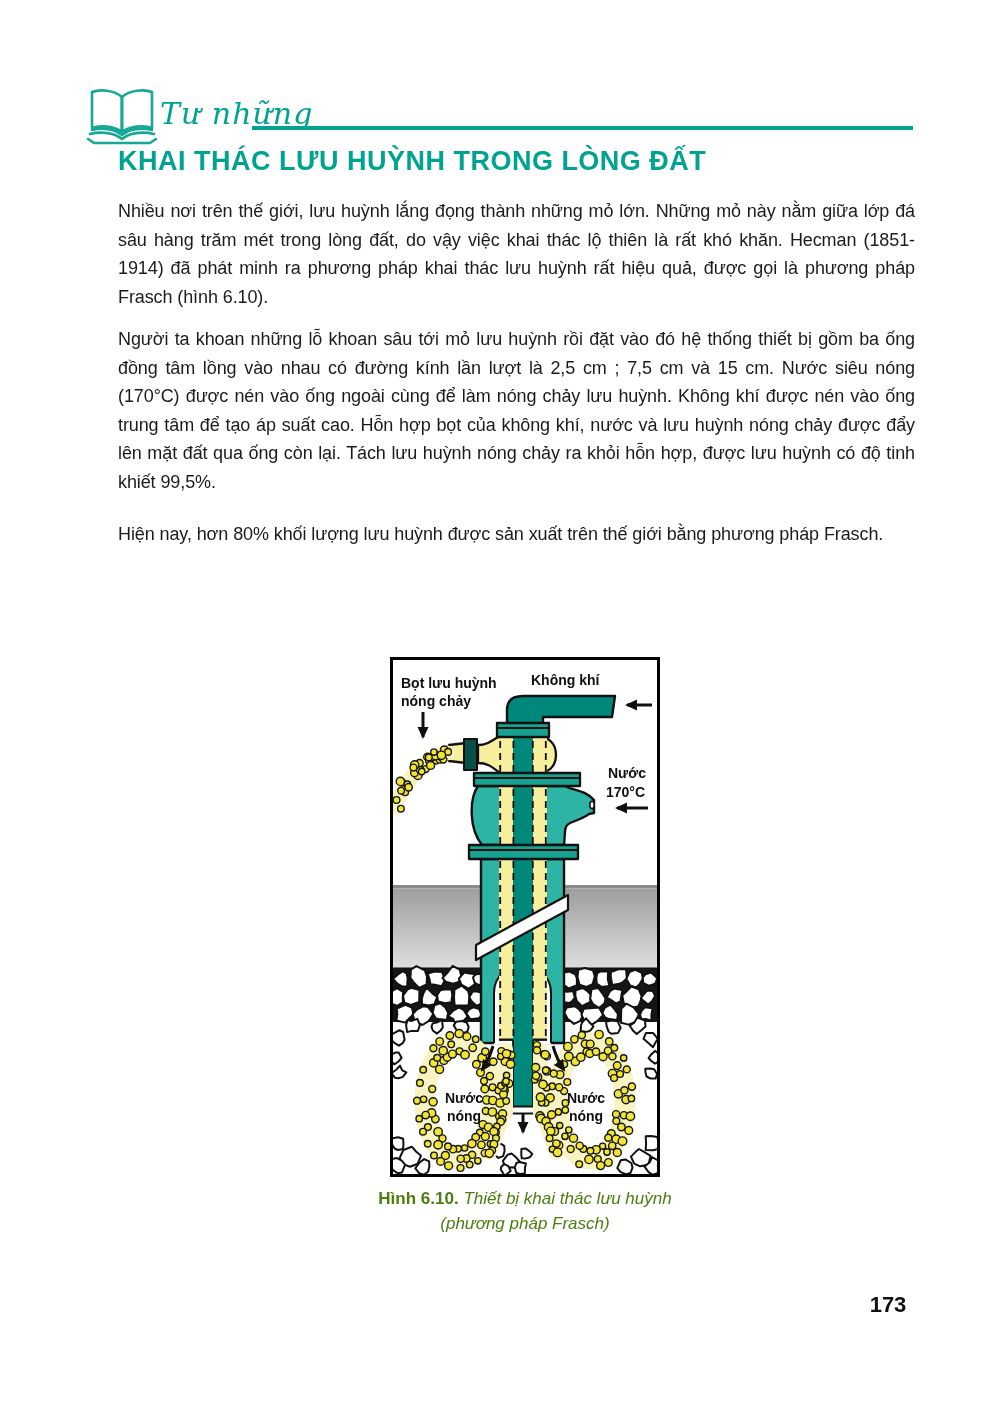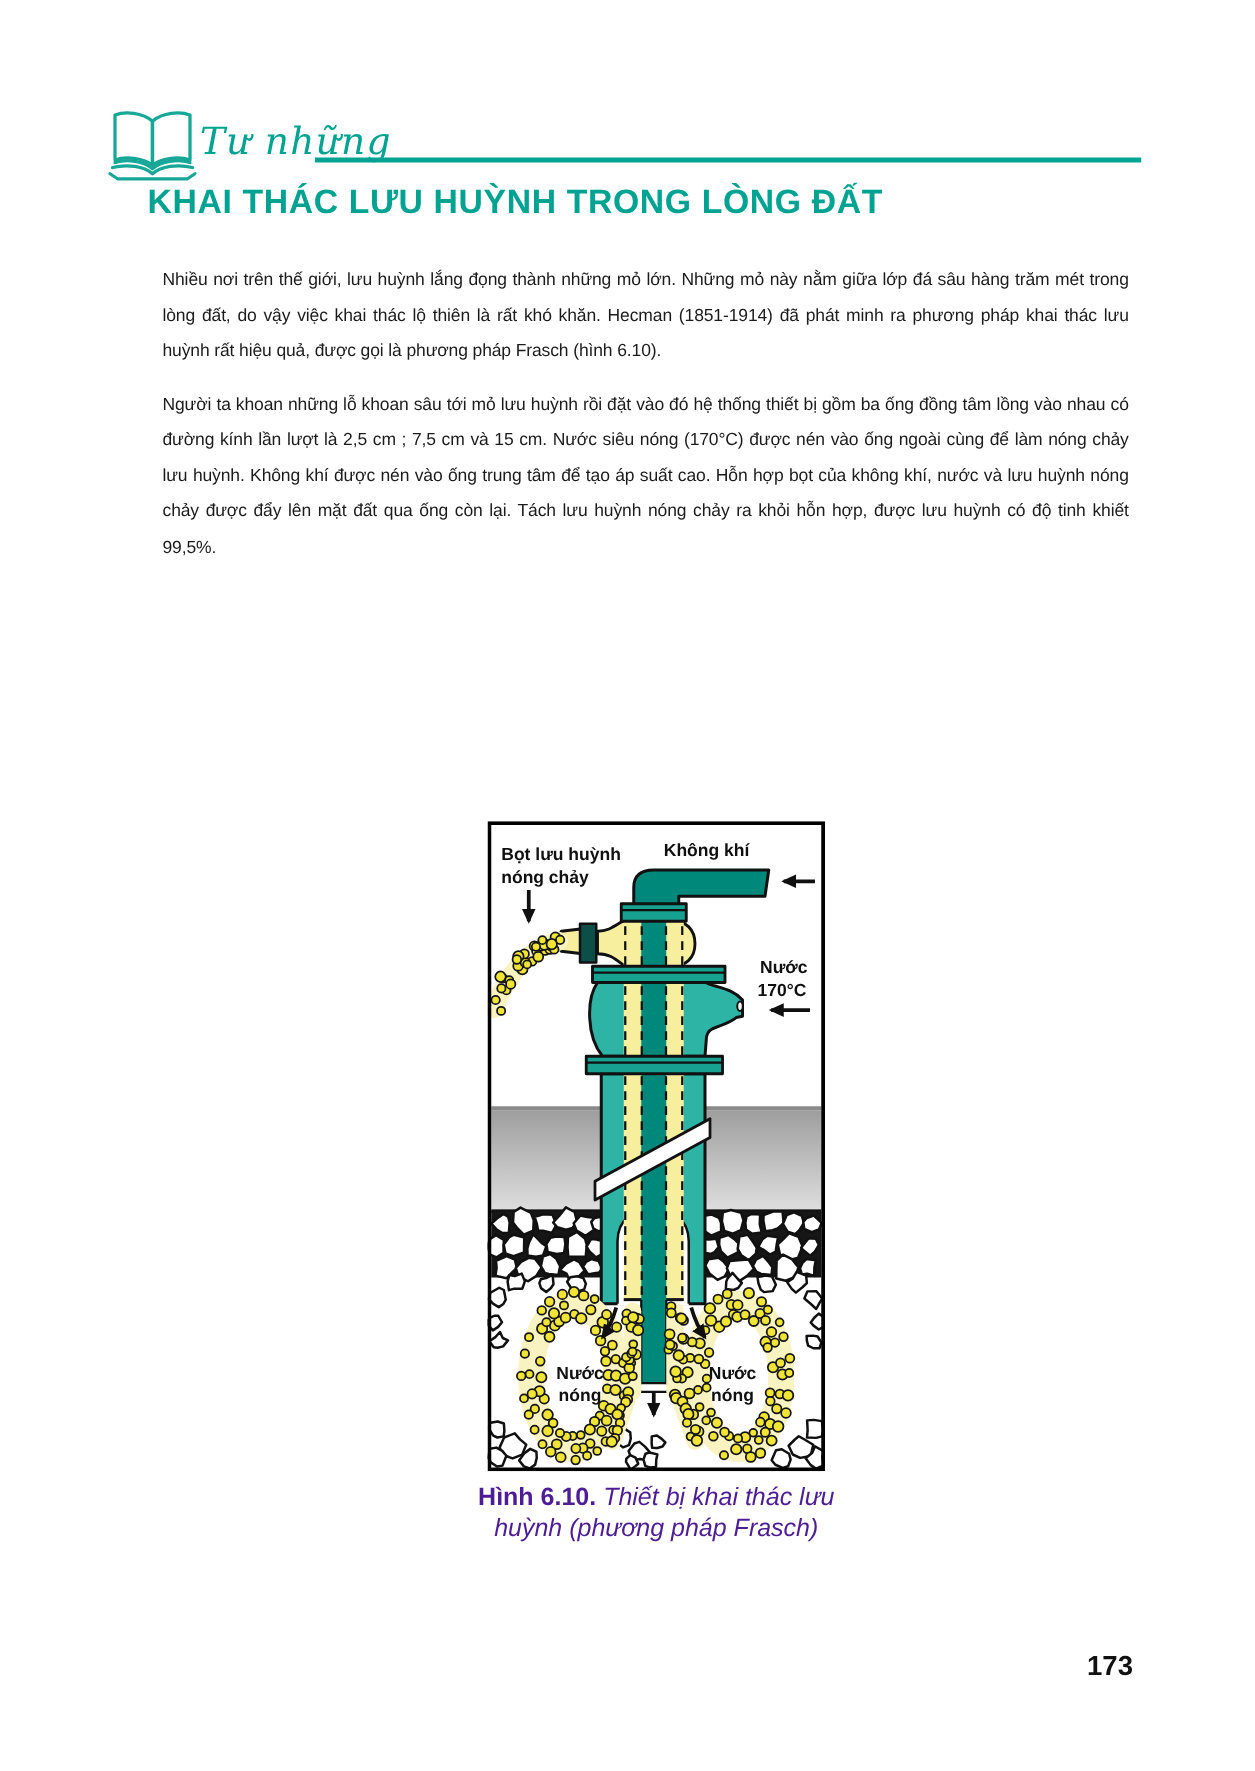--- a/index.html
+++ b/index.html
@@ -12,35 +12,35 @@
     position:absolute;left:160px;top:96px;font-family:"DejaVu Serif",serif;
     font-style:italic;font-size:30px;color:#00a392;letter-spacing:1px;
   }
   .kicker-rule{position:absolute;left:252px;top:126px;width:661px;height:4px;background:#00a392;}
   .page-title{
     position:absolute;left:118px;top:146px;width:797px;
     font-size:27px;font-weight:bold;color:#00a392;letter-spacing:.5px;
   }
   .body-text{position:absolute;left:118px;top:197px;width:797px;}
   .body-text p{
-    margin:12px;font-size:14px;line-height:28.5px;text-align:justify;
+    margin:0;font-size:18px;line-height:28.5px;text-align:justify;
     letter-spacing:-0.1px;
   }
   .body-text p + p{margin-top:14px;}
   .body-text p.last{margin-top:24px;}
   .figure-box{position:absolute;left:390px;top:657px;width:250px;height:520px;}
   .figure-caption{
     position:absolute;left:370px;top:1186px;width:310px;text-align:center;
-    font-size:20px;line-height:25px;color:#4c1d95;
+    font-size:17px;line-height:25px;color:#4d7c0f;
   }
   .figure-caption .cap-b{font-weight:bold;font-style:normal;}
   .figure-caption .cap-i{font-style:italic;}
   .page-number{
     position:absolute;left:858px;top:1292px;width:60px;text-align:center;
-    font-size:22px;font-weight:bold;color:#111;margin-top:28px;
+    font-size:22px;font-weight:bold;color:#111;
   }
   svg text{font-family:"Liberation Sans",sans-serif;}
   .diag-label{font-weight:bold;font-size:14px;fill:#101010;}
   .diag-label-sm{font-weight:bold;font-size:14px;fill:#101010;}
 </style>
 </head>
 <body>
 
 <div class="kicker-icon">
   <svg width="76" height="66" viewBox="0 0 76 66" fill="none" stroke="#16a796" stroke-width="2.6" stroke-linecap="round" stroke-linejoin="round">
@@ -52,20 +52,21 @@
     <path d="M4,53 L10,57 H66 L72,53"></path>
   </svg>
 </div>
 <div class="kicker-text">Tư những</div>
 <div class="kicker-rule"></div>
 <div class="page-title">KHAI THÁC LƯU HUỲNH TRONG LÒNG ĐẤT</div>
 
 <div class="body-text">
   <p>Nhiều nơi trên thế giới, lưu huỳnh lắng đọng thành những mỏ lớn. Những mỏ này nằm giữa lớp đá sâu hàng trăm mét trong lòng đất, do vậy việc khai thác lộ thiên là rất khó khăn. Hecman (1851-1914) đã phát minh ra phương pháp khai thác lưu huỳnh rất hiệu quả, được gọi là phương pháp Frasch (hình 6.10).</p>
   <p>Người ta khoan những lỗ khoan sâu tới mỏ lưu huỳnh rồi đặt vào đó hệ thống thiết bị gồm ba ống đồng tâm lồng vào nhau có đường kính lần lượt là 2,5 cm ; 7,5 cm và 15 cm. Nước siêu nóng (170°C) được nén vào ống ngoài cùng để làm nóng chảy lưu huỳnh. Không khí được nén vào ống trung tâm để tạo áp suất cao. Hỗn hợp bọt của không khí, nước và lưu huỳnh nóng chảy được đẩy lên mặt đất qua ống còn lại. Tách lưu huỳnh nóng chảy ra khỏi hỗn hợp, được lưu huỳnh có độ tinh khiết 99,5%.</p>
+  <p class="last">Hiện nay, hơn 80% khối lượng lưu huỳnh được sản xuất trên thế giới bằng phương pháp Frasch.</p>
 </div>
 
 <div class="figure-box">
 <svg id="diagram" width="270" height="520" viewBox="0 0 270 520">
   <defs>
     <linearGradient id="soilGrad" x1="0" y1="0" x2="0" y2="1">
       <stop offset="0" stop-color="#9e9e9e"></stop>
       <stop offset="1" stop-color="#dedede"></stop>
     </linearGradient>
     <marker id="ah" markerUnits="userSpaceOnUse" markerWidth="13" markerHeight="12" refX="10" refY="5.5" orient="auto">

